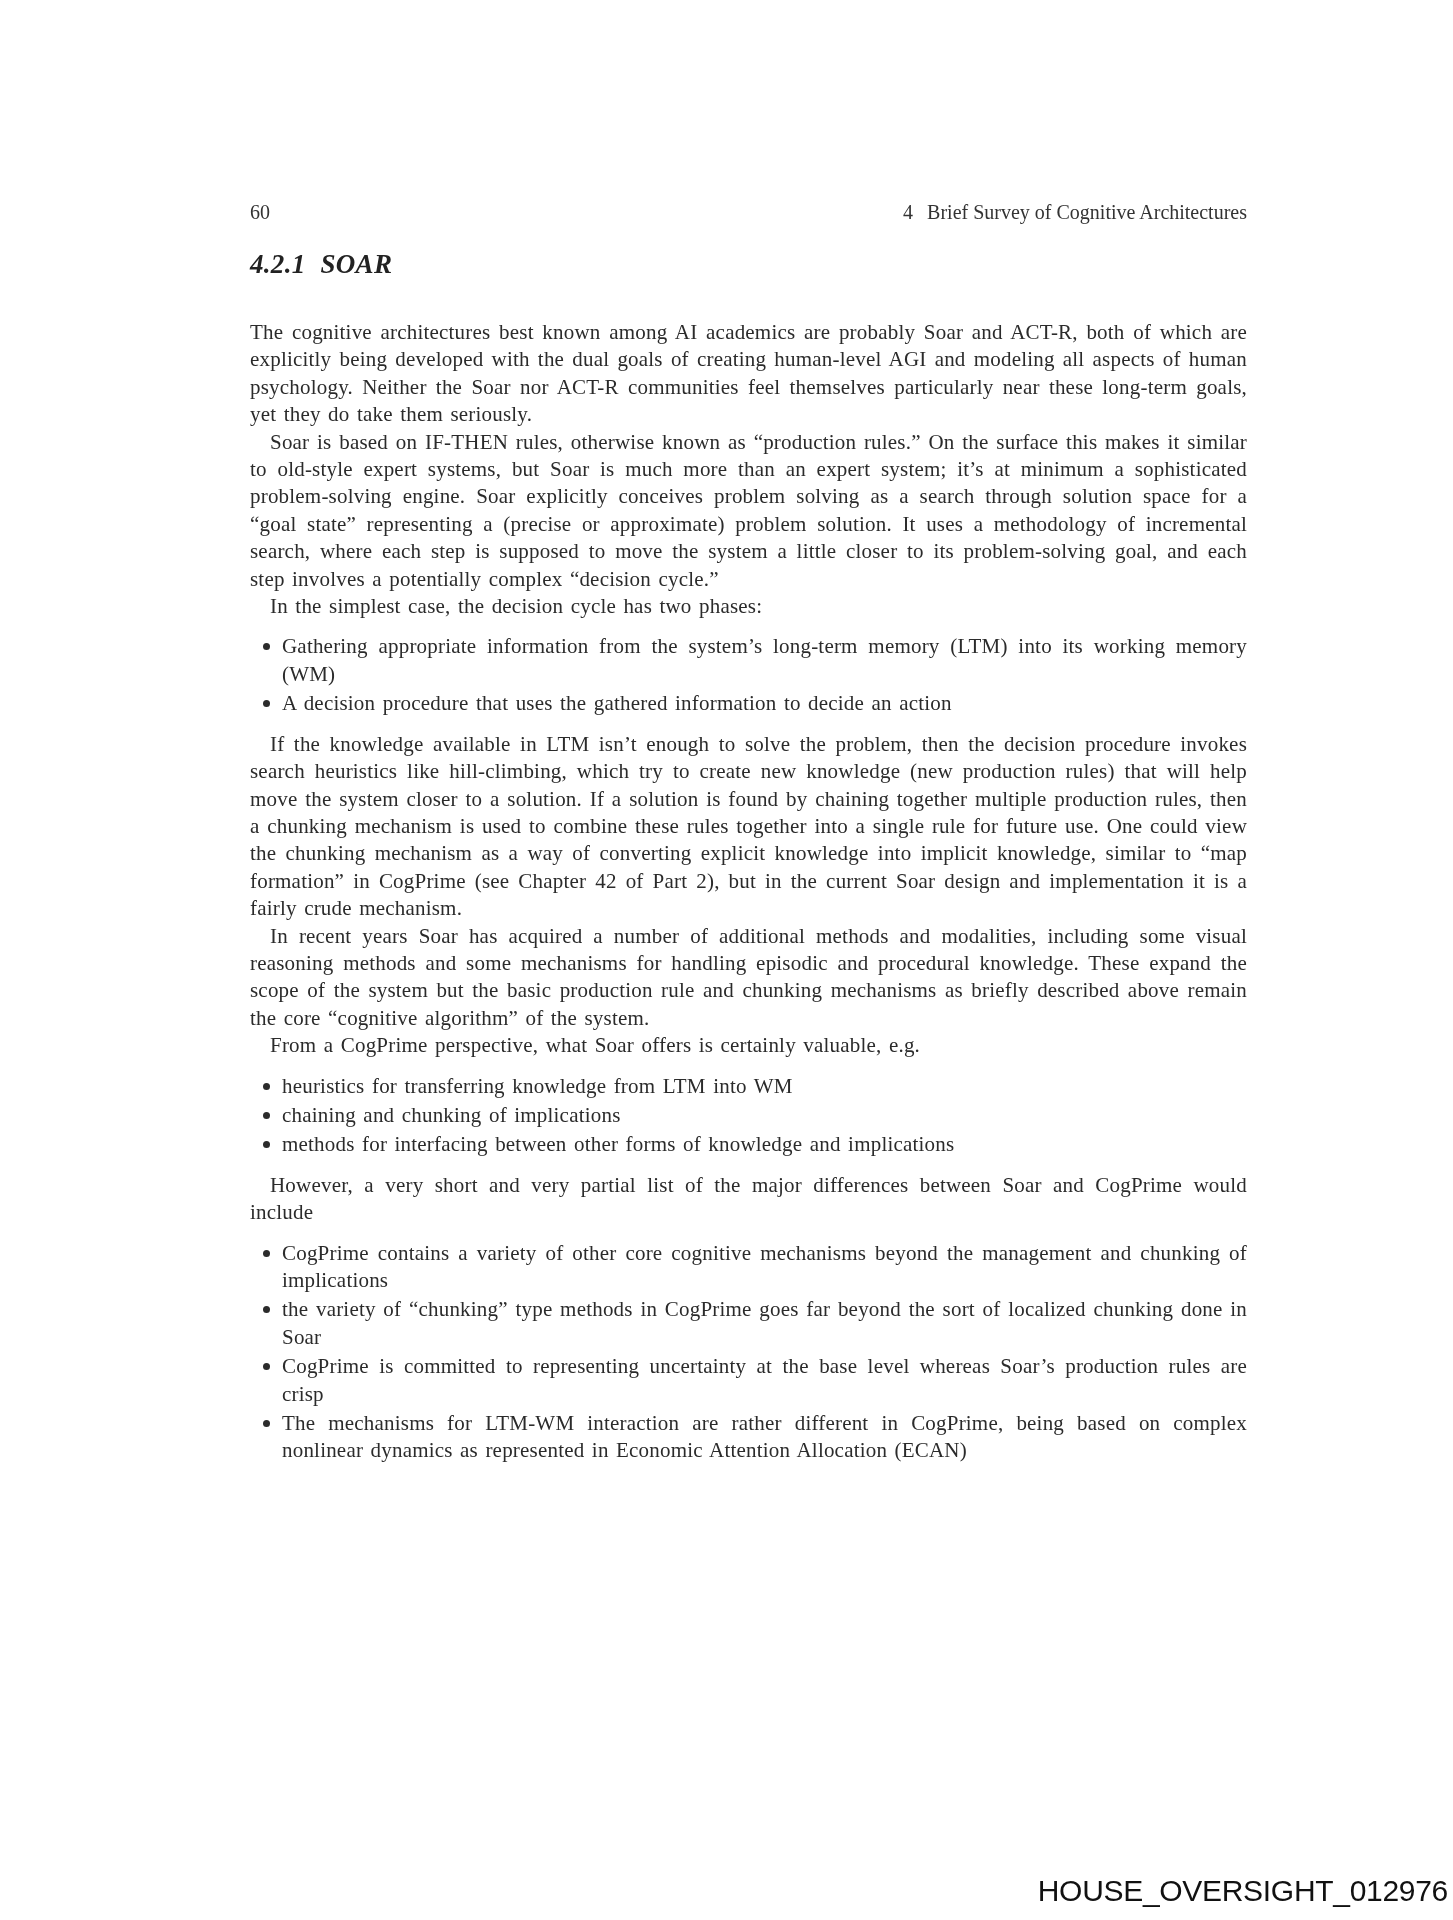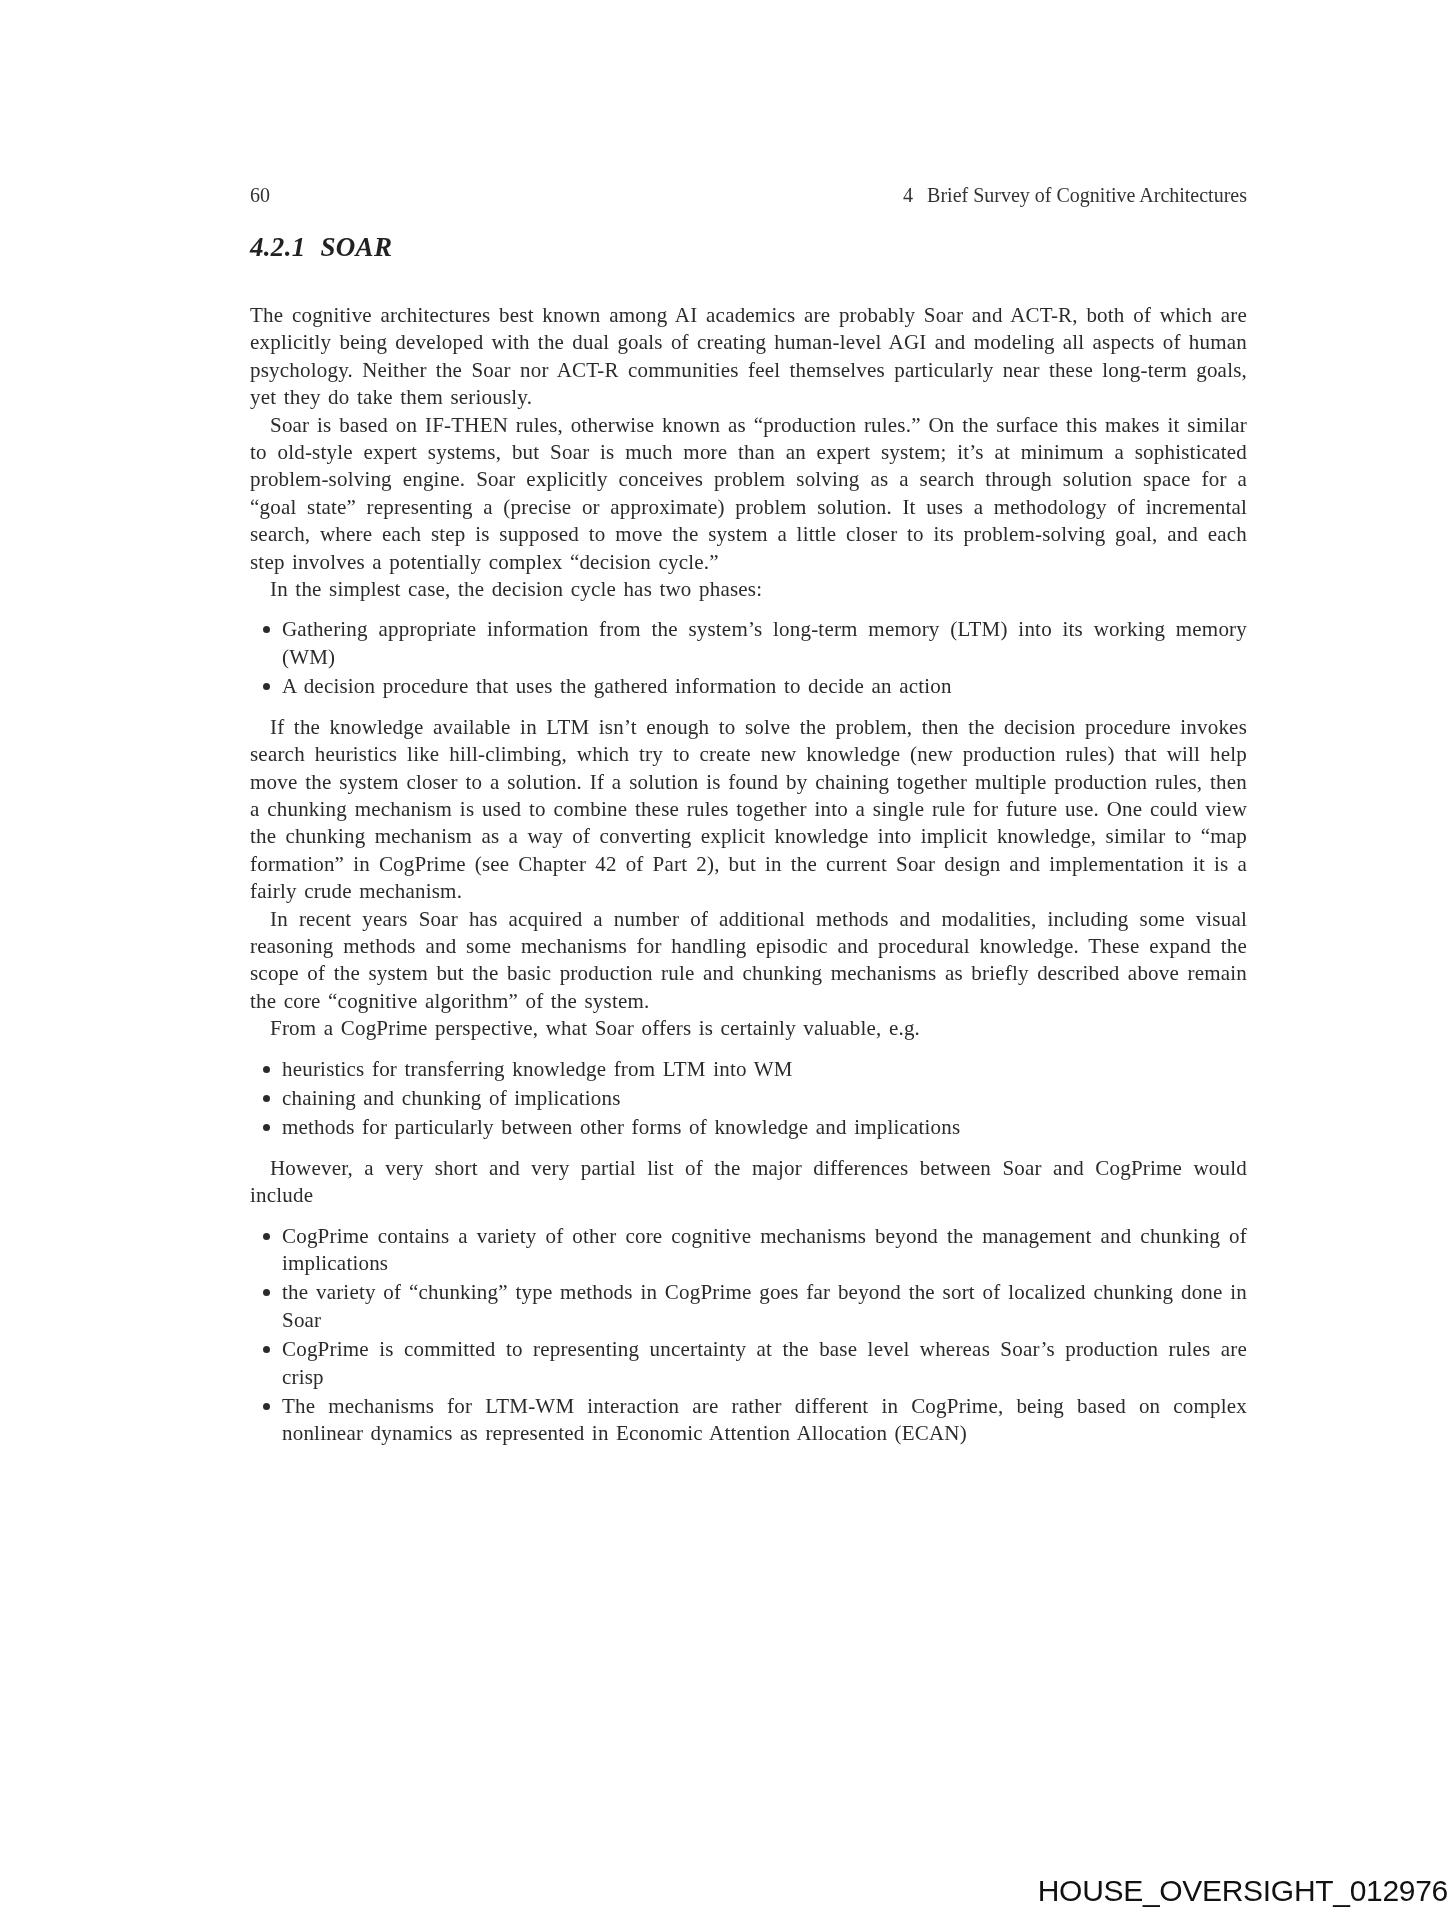--- a/index.html
+++ b/index.html
@@ -13,21 +13,21 @@
     height: 1920px;
     margin: 0 auto;
     background: #ffffff;
     overflow: hidden;
     font-family: "Liberation Serif", "DejaVu Serif", serif;
     color: #2b2b2b;
   }
   .content {
     position: absolute;
     left: 250px;
-    top: 183px;
+    top: 200px;
     width: 997px;
   }
   .running-header {
     display: flex;
     justify-content: space-between;
     align-items: baseline;
     font-size: 20px;
     line-height: 24px;
     color: #333333;
   }
@@ -121,21 +121,21 @@
 
       <p class="indent">If the knowledge available in LTM isn’t enough to solve the problem, then the decision procedure invokes search heuristics like hill-climbing, which try to create new knowledge (new production rules) that will help move the system closer to a solution. If a solution is found by chaining together multiple production rules, then a chunking mechanism is used to combine these rules together into a single rule for future use. One could view the chunking mechanism as a way of converting explicit knowledge into implicit knowledge, similar to “map formation” in CogPrime (see Chapter 42 of Part 2), but in the current Soar design and implementation it is a fairly crude mechanism.</p>
 
       <p class="indent">In recent years Soar has acquired a number of additional methods and modalities, including some visual reasoning methods and some mechanisms for handling episodic and procedural knowledge. These expand the scope of the system but the basic production rule and chunking mechanisms as briefly described above remain the core “cognitive algorithm” of the system.</p>
 
       <p class="indent">From a CogPrime perspective, what Soar offers is certainly valuable, e.g.</p>
 
       <ul class="bullet-list">
         <li><span class="bullet"></span><span>heuristics for transferring knowledge from LTM into WM</span></li>
         <li><span class="bullet"></span><span>chaining and chunking of implications</span></li>
-        <li><span class="bullet"></span><span>methods for particularly between other forms of knowledge and implications</span></li>
+        <li><span class="bullet"></span><span>methods for interfacing between other forms of knowledge and implications</span></li>
       </ul>
 
       <p class="indent">However, a very short and very partial list of the major differences between Soar and CogPrime would include</p>
 
       <ul class="bullet-list">
         <li><span class="bullet"></span><span>CogPrime contains a variety of other core cognitive mechanisms beyond the management and chunking of implications</span></li>
         <li><span class="bullet"></span><span>the variety of “chunking” type methods in CogPrime goes far beyond the sort of localized chunking done in Soar</span></li>
         <li><span class="bullet"></span><span>CogPrime is committed to representing uncertainty at the base level whereas Soar’s production rules are crisp</span></li>
         <li><span class="bullet"></span><span>The mechanisms for LTM-WM interaction are rather different in CogPrime, being based on complex nonlinear dynamics as represented in Economic Attention Allocation (ECAN)</span></li>
       </ul>

